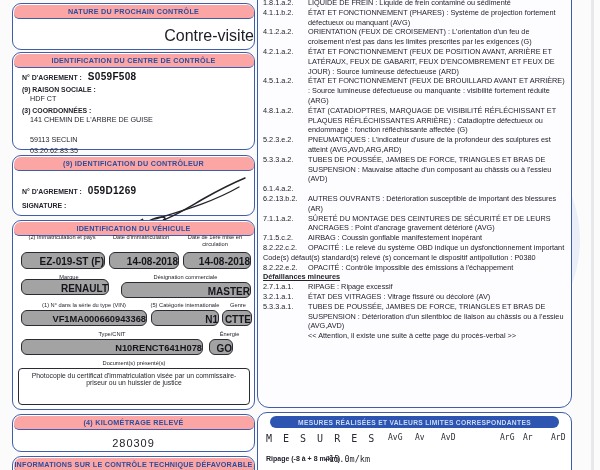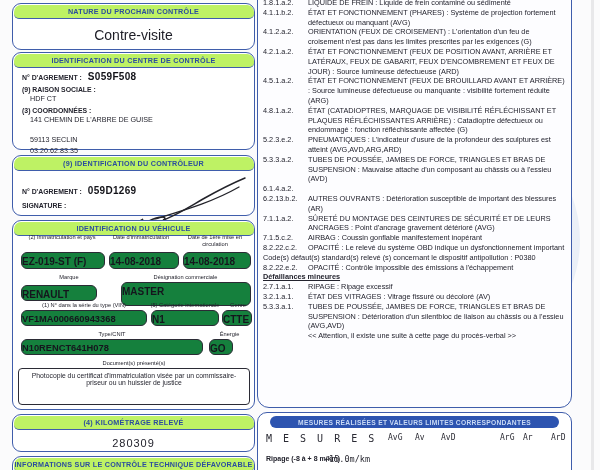--- a/index.html
+++ b/index.html
@@ -2,47 +2,47 @@
 <html><head>
 <meta charset="utf-8">
 <style>
   * { margin:0; padding:0; box-sizing:border-box; }
   body { font-family:"Liberation Sans", sans-serif; background:#fff; }
   .page { position:relative; width:600px; height:470px; background:#fbfbfc; overflow:hidden; }
 
   
   .lbox { position:absolute; left:12px; width:243px; background:#fff;
           border:1.5px solid #3f5dab; border-radius:9px; }
-  .lbox-header { background:#bef264; color:#2b4d9e; font-weight:700; font-size:7.2px;
+  .lbox-header { background:#fca5a5; color:#2b4d9e; font-weight:700; font-size:7.2px;
           text-align:center; padding:2.5px 0 2px; margin:0.5px 0.5px 0;
           border-bottom:1.2px solid #3f5dab; border-radius:7px 7px 5px 5px;
           letter-spacing:0.25px; text-transform:uppercase; }
 
   
   .box-nature { top:3px; height:47px; }
-  .nature-value { text-align:center; margin-top:8px; font-size:14px; color:#1d1d26; }
+  .nature-value { text-align:right; margin-top:8px; font-size:16px; color:#1d1d26; }
 
   .box-centre { top:52px; height:98px; }
   .centre-body { padding:3px 9px; font-size:7px; color:#1e1e28; }
   .lab { font-weight:700; font-size:6.9px; color:#23232d; }
   .val-lg { font-weight:700; font-size:10px; color:#121218; margin-left:4px; letter-spacing:0.3px; }
   .indent { padding-left:8px; font-size:7.2px; margin-top:1.5px; }
   .gap-top { margin-top:11px; }
   .centre-body > .lab { margin-top:3.5px; }
 
   .box-controleur { top:155px; height:61px; }
   .ctrl-body { padding:6px 9px 0; font-size:7px; color:#1e1e28; position:relative; height:47px; }
   .ctrl-line { margin-top:8px; }
   .ctrl-line + .ctrl-line { margin-top:6px; }
   .sig-svg { position:absolute; left:98px; top:2px; }
 
   .box-vehicule { top:220px; height:190px; }
   .flabel { position:absolute; font-size:5.7px; color:#23232d; text-align:center; line-height:6.5px; }
-  .vbox { position:absolute; border:1.1px solid #2b2b35; border-radius:6px; background:#15803d;
-          text-align:left; font-weight:700; color:#15151d; font-size:10px; padding-top:2.5px; }
+  .vbox { position:absolute; border:1.1px solid #2b2b35; border-radius:6px; background:#a3a3a3;
+          text-align:right; font-weight:700; color:#15151d; font-size:10px; padding-top:2.5px; }
   .vbox-sm { font-size:9.3px; }
   .doc-box { position:absolute; border:1.1px solid #2b2b35; border-radius:4px; background:#fff;
           font-size:6.8px; font-weight:400; color:#1e1e28; text-align:center; padding:3px 4px; }
 
   .box-km { top:414px; height:38px; }
   .km-value { text-align:center; margin-top:7px; font-size:11px; letter-spacing:1px; color:#22222c; }
 
   .box-info { top:456px; height:30px; }
 
   
@@ -129,22 +129,22 @@
 
     <div class="flabel" style="left:8px;top:13px;width:82px;">(2) Immatriculation et pays</div>
     <div class="flabel" style="left:92px;top:13px;width:72px;">Date d'immatriculation</div>
     <div class="flabel" style="left:166px;top:13px;width:72px;">Date de 1ère mise en circulation</div>
     <div class="vbox" style="left:8px;top:31px;width:84px;height:17px;">EZ-019-ST (F)</div>
     <div class="vbox" style="left:96px;top:31px;width:70px;height:17px;">14-08-2018</div>
     <div class="vbox" style="left:170px;top:31px;width:68px;height:17px;">14-08-2018</div>
 
     <div class="flabel" style="left:8px;top:53px;width:96px;">Marque</div>
     <div class="flabel" style="left:107px;top:53px;width:131px;">Désignation commerciale</div>
-    <div class="vbox" style="left:8px;top:64px;width:76px;height:16px;">RENAULT</div>
-    <div class="vbox" style="left:108px;top:61px;width:130px;height:24px;">MASTER</div>
+    <div class="vbox" style="left:8px;top:58px;width:88px;height:16px;">RENAULT</div>
+    <div class="vbox" style="left:108px;top:61px;width:130px;height:16px;">MASTER</div>
 
     <div class="flabel" style="left:8px;top:81px;width:126px;">(1) N° dans la série du type (VIN)</div>
     <div class="flabel" style="left:136px;top:81px;width:72px;">(5) Catégorie internationale</div>
     <div class="flabel" style="left:210px;top:81px;width:30px;">Genre</div>
     <div class="vbox vbox-sm" style="left:8px;top:89px;width:126px;height:16px;">VF1MA000660943368</div>
     <div class="vbox" style="left:138px;top:89px;width:68px;height:16px;">N1</div>
     <div class="vbox" style="left:209px;top:89px;width:30px;height:16px;">CTTE</div>
 
     <div class="flabel" style="left:8px;top:110px;width:182px;">Type/CNIT</div>
     <div class="flabel" style="left:194px;top:110px;width:45px;">Énergie</div>

